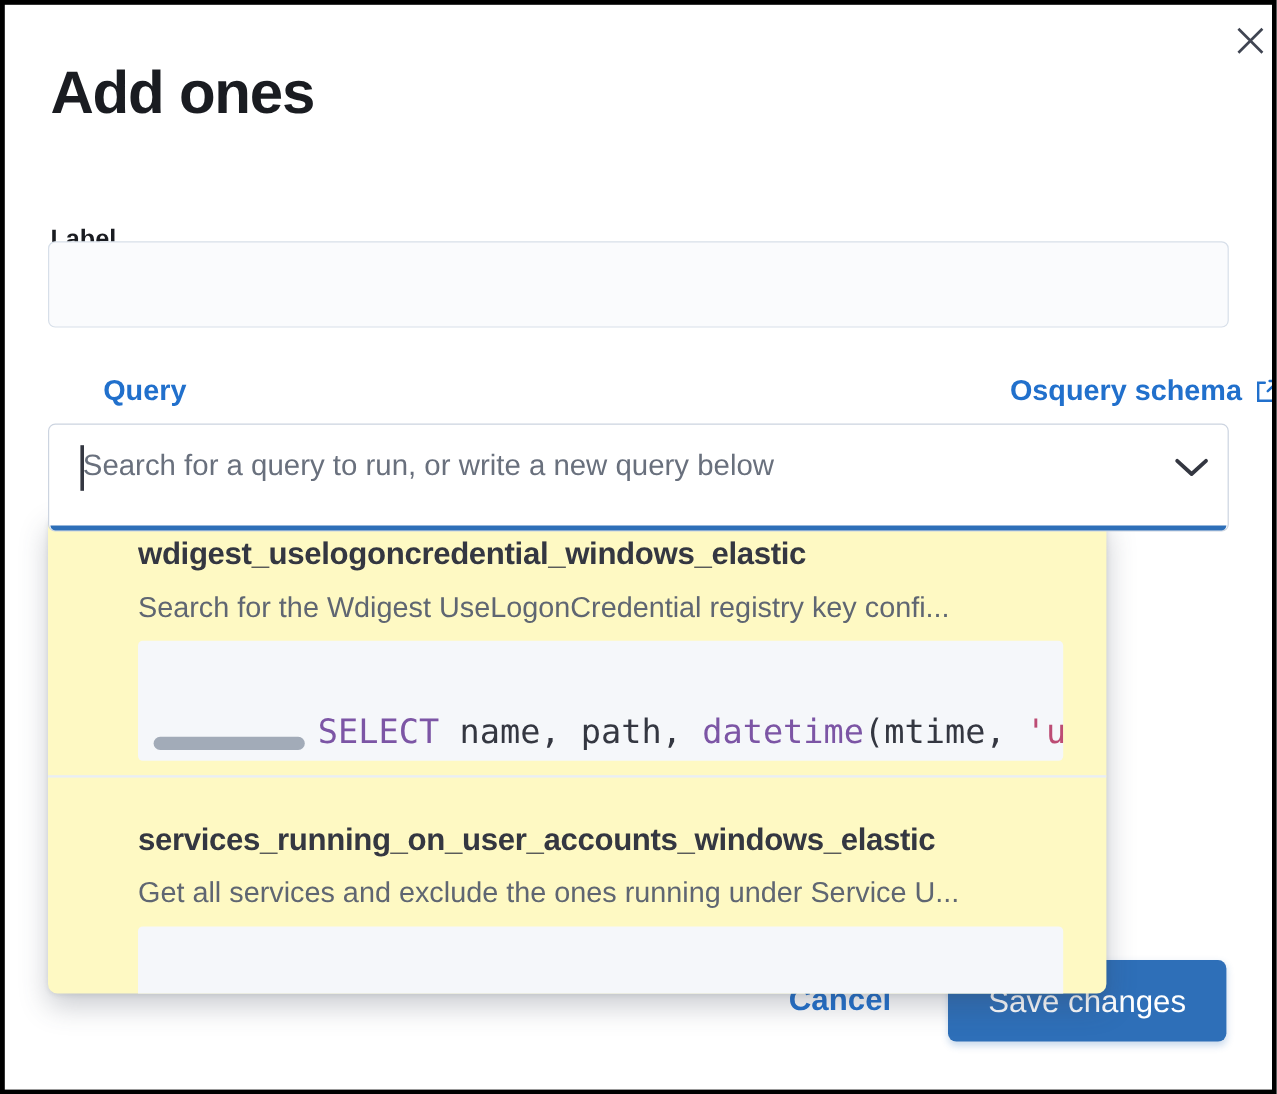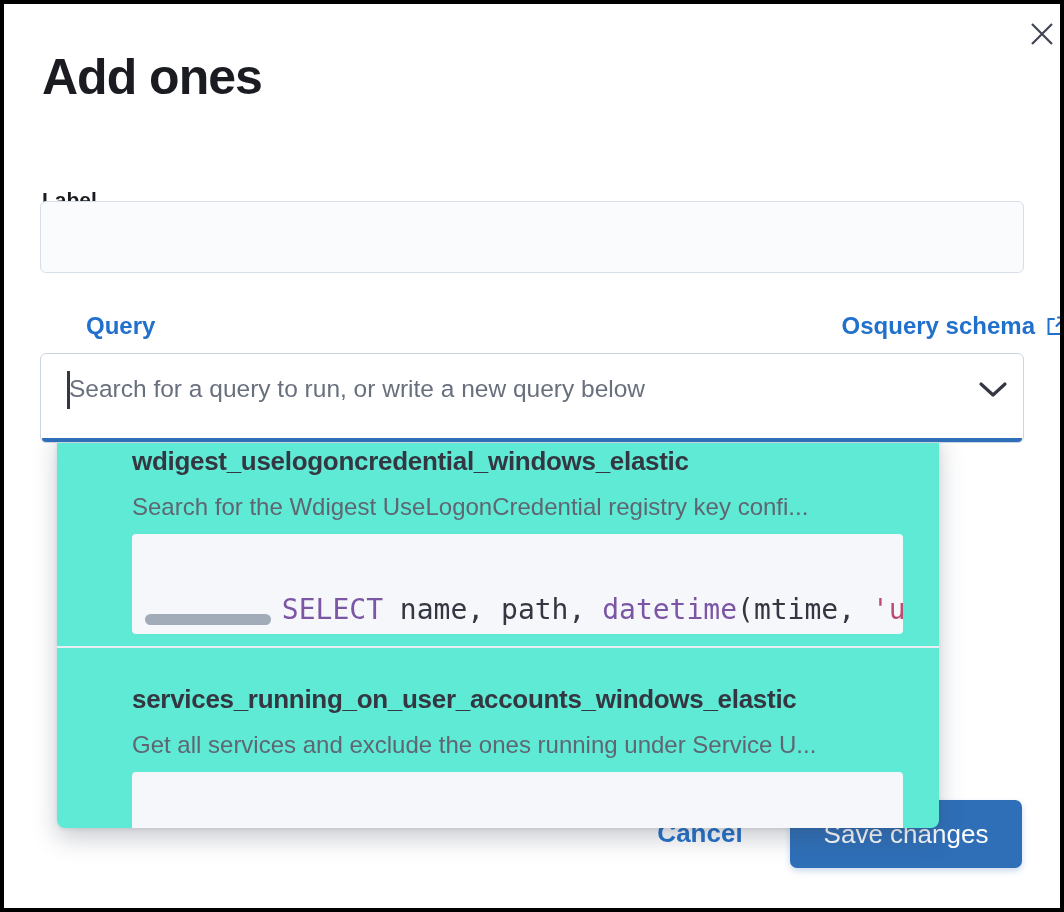--- a/index.html
+++ b/index.html
@@ -82,26 +82,25 @@
   .combo-chevron {
     position: absolute; left: 924px; top: 0px; width: 56px; height: 72px;
     background: transparent; border: none; cursor: pointer;
     display: flex; align-items: center; justify-content: center;
   }
 
   
   .dropdown-panel {
     position: absolute; left: 36px; top: 426px;
     width: 882px; height: 398px;
-    background: #5eead4;
+    background: #fef9c3;
     border-radius: 8px;
     box-shadow: 0 1px 4px rgba(60,70,85,0.12), 0 10px 24px rgba(60,70,85,0.28);
     overflow: hidden;
     z-index: 5;
-    margin-left: 17px;
   }
   .scroll-dot {
     position: absolute; top: 14px; left: 962px;
     width: 10px; height: 10px; border-radius: 50%;
     background: #98a2b3;
   }
   .option {
     padding: 16px 36px 12px 75px;
     cursor: pointer;
   }

